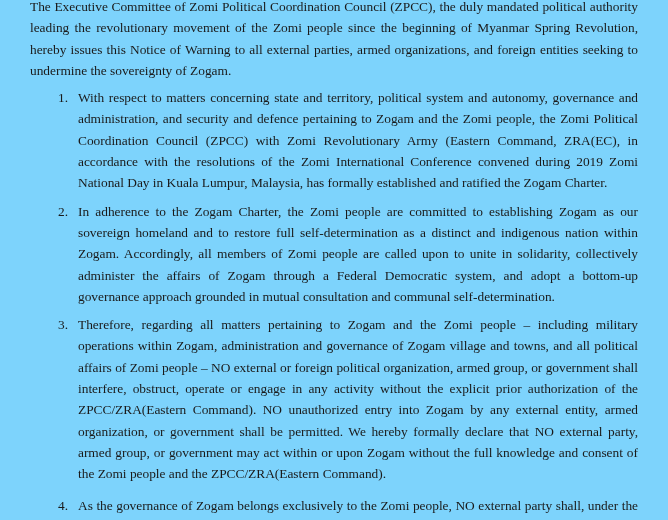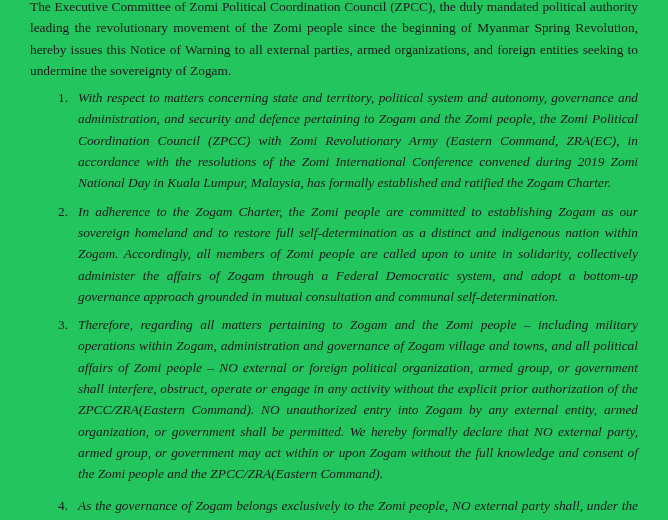--- a/index.html
+++ b/index.html
@@ -12,21 +12,21 @@
     height: 520px;
     overflow: hidden;
     font-family: "Liberation Serif", "DejaVu Serif", serif;
     color: #1a1a1a;
   }
 
   .page {
     position: relative;
     width: 668px;
     height: 520px;
-    background: #22c55e;
+    background: #7dd3fc;
     box-sizing: border-box;
     
     padding: 0 30px 0 30px;
   }
 
   .doc-body {
     position: absolute;
     left: 30px;
     right: 30px;
     top: -4px;
@@ -62,21 +62,20 @@
     position: absolute;
     left: 28px;
     top: 0;
     width: 20px;
     text-align: left;
     font-size: 13.4px;
     line-height: 21.3px;
   }
   .list-item .body {
     display: block;
-    font-style: italic;
   }
 
   
   .list-item.has-script {
     line-height: 27.4px;
   }
   .list-item.has-script .marker {
     line-height: 27.4px;
   }
 </style>

